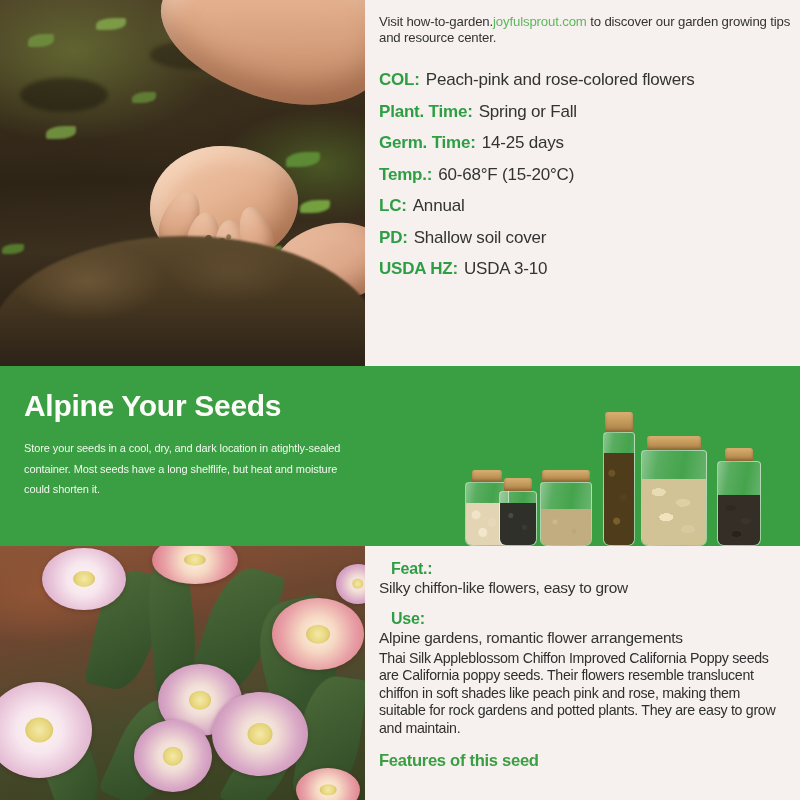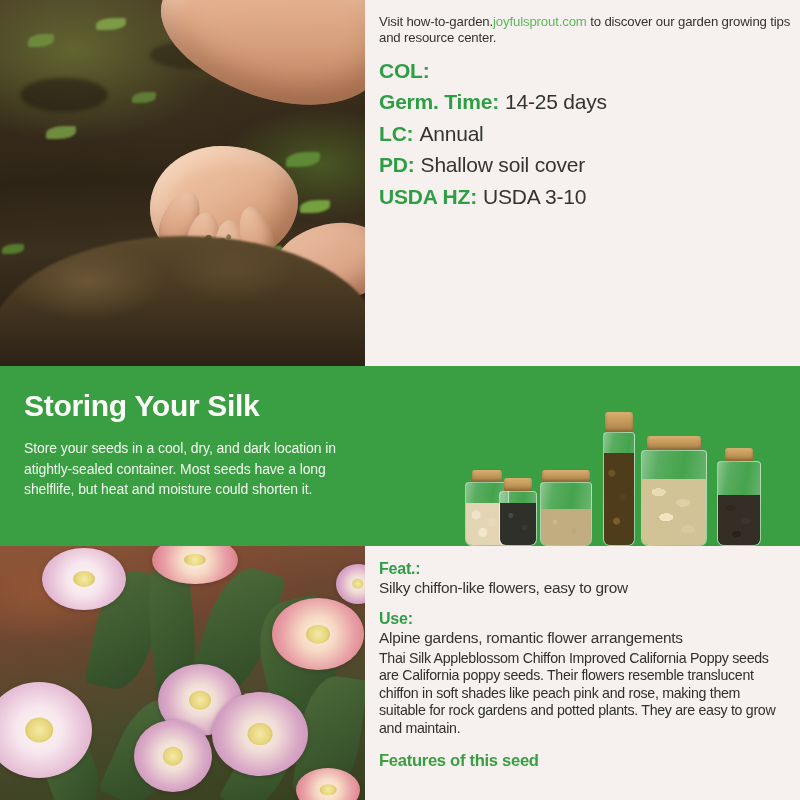--- a/index.html
+++ b/index.html
@@ -105,33 +105,33 @@
   
   #panel-top { position:absolute; left:365px; top:0; width:435px; height:366px;
     background:#f6f1ee; padding:14px 8px 0 14px; }
   #site-line { font-size:13.2px; line-height:16.4px; color:#333;
     letter-spacing:-.15px; }
   #site-line .lnk { color:#5cb85c; }
   #plant-title { margin-top:13px; font-size:25px; font-weight:bold;
     color:#2e7d32; letter-spacing:-.4px; }
 
   .spec-list { margin-top:12px; }
-  .spec-row { display:flex; align-items:flex-start; height:31.5px;
-    font-size:21px; letter-spacing:-.2px; }
+  .spec-row { display:flex; align-items:flex-end; height:31.5px;
+    font-size:17px; letter-spacing:-.2px; }
   .spec-label { color:#2e9e44; font-weight:bold; white-space:nowrap;
     margin-right:6px; }
   .spec-value { color:#333; white-space:nowrap; }
 
   
   #band-storing { position:absolute; left:0; top:366px; width:800px; height:180px;
     background:#3a9e42; }
   #storing-title { position:absolute; left:24px; top:23px;
     font-size:30px; font-weight:bold; color:#fcfdf8; letter-spacing:-.3px; }
   #storing-body { position:absolute; left:24px; top:72px; width:330px;
-    font-size:14px; line-height:20.5px; color:#f2f8ef; letter-spacing:-.1px; }
+    font-size:11px; line-height:20.5px; color:#f2f8ef; letter-spacing:-.1px; }
 
   
   #jars { position:absolute; left:455px; top:0; width:345px; height:180px; }
   .jar { position:absolute; bottom:0; }
   .jar .cork {
     position:absolute; left:50%; transform:translateX(-50%); top:0;
     border-radius:3px 3px 1px 1px;
     background:linear-gradient(180deg,#d9b071 0%,#c59a5c 45%,#a97f46 100%);
     box-shadow:inset 0 -2px 3px rgba(110,78,36,.5);
   }
@@ -172,21 +172,21 @@
   .f-sunfl { background:
       radial-gradient(ellipse 5px 3px at 30% 26%, #2e2a22 0 100%, transparent 0),
       radial-gradient(ellipse 5px 3px at 66% 52%, #3a342a 0 100%, transparent 0),
       radial-gradient(ellipse 5px 3px at 44% 78%, #26221c 0 100%, transparent 0),
       #342e26; }
 
   
   #panel-bottom { position:absolute; left:365px; top:546px; width:435px; height:254px;
     background:#f6f1ee; padding:14px 10px 0 14px; }
   .ft-label { font-size:16px; font-weight:bold; color:#2e9e44;
-    letter-spacing:-.2px; }
+    letter-spacing:-.2px;margin-left:12px; }
   .ft-value { font-size:15.4px; color:#333; letter-spacing:-.25px;
     margin-top:1px; }
   .ft-gap { height:13px; }
   #features-head { margin-top:14px; font-size:16.6px; font-weight:bold;
     color:#3a9e42; letter-spacing:-.3px; }
   #features-body { margin-top:3px; font-size:14.2px; line-height:17.4px;
     color:#2f2f2f; letter-spacing:-.3px; }
 </style>
 </head>
 <body>
@@ -217,42 +217,51 @@
   </div>
 
   <div id="panel-top">
 
     <div id="site-line"><span>Visit how-to-garden.</span><span class="lnk">joyfulsprout.com</span><span> to discover our garden growing tips and resource center.</span></div>
 
 
     <div class="spec-list">
       <div class="spec-row">
         <span class="spec-label">COL:</span>
+        <span class="spec-value">Peach-pink and rose-colored flowers</span>
+      </div>
+      <div class="spec-row">
+        <span class="spec-label">Plant. Time:</span>
+        <span class="spec-value">Spring or Fall</span>
       </div>
       <div class="spec-row">
         <span class="spec-label">Germ. Time:</span>
         <span class="spec-value">14-25 days</span>
       </div>
       <div class="spec-row">
+        <span class="spec-label">Temp.:</span>
+        <span class="spec-value">60-68°F (15-20°C)</span>
+      </div>
+      <div class="spec-row">
         <span class="spec-label">LC:</span>
         <span class="spec-value">Annual</span>
       </div>
       <div class="spec-row">
         <span class="spec-label">PD:</span>
         <span class="spec-value">Shallow soil cover</span>
       </div>
       <div class="spec-row">
         <span class="spec-label">USDA HZ:</span>
         <span class="spec-value">USDA 3-10</span>
       </div>
     </div>
   </div>
 
   <div id="band-storing">
-    <div id="storing-title">Storing Your Silk</div>
+    <div id="storing-title">Alpine Your Seeds</div>
     <div id="storing-body">Store your seeds in a cool, dry, and dark location in atightly-sealed container. Most seeds have a long shelflife, but heat and moisture could shorten it.</div>
 
     <div id="jars">
       <div class="jar" style="left:10px; width:44px; height:76px;">
         <div class="cork" style="width:30px; height:12px;"></div>
         <div class="body" style="height:64px;">
           <div class="fill f-pale" style="height:42px;"></div>
         </div>
       </div>
 

